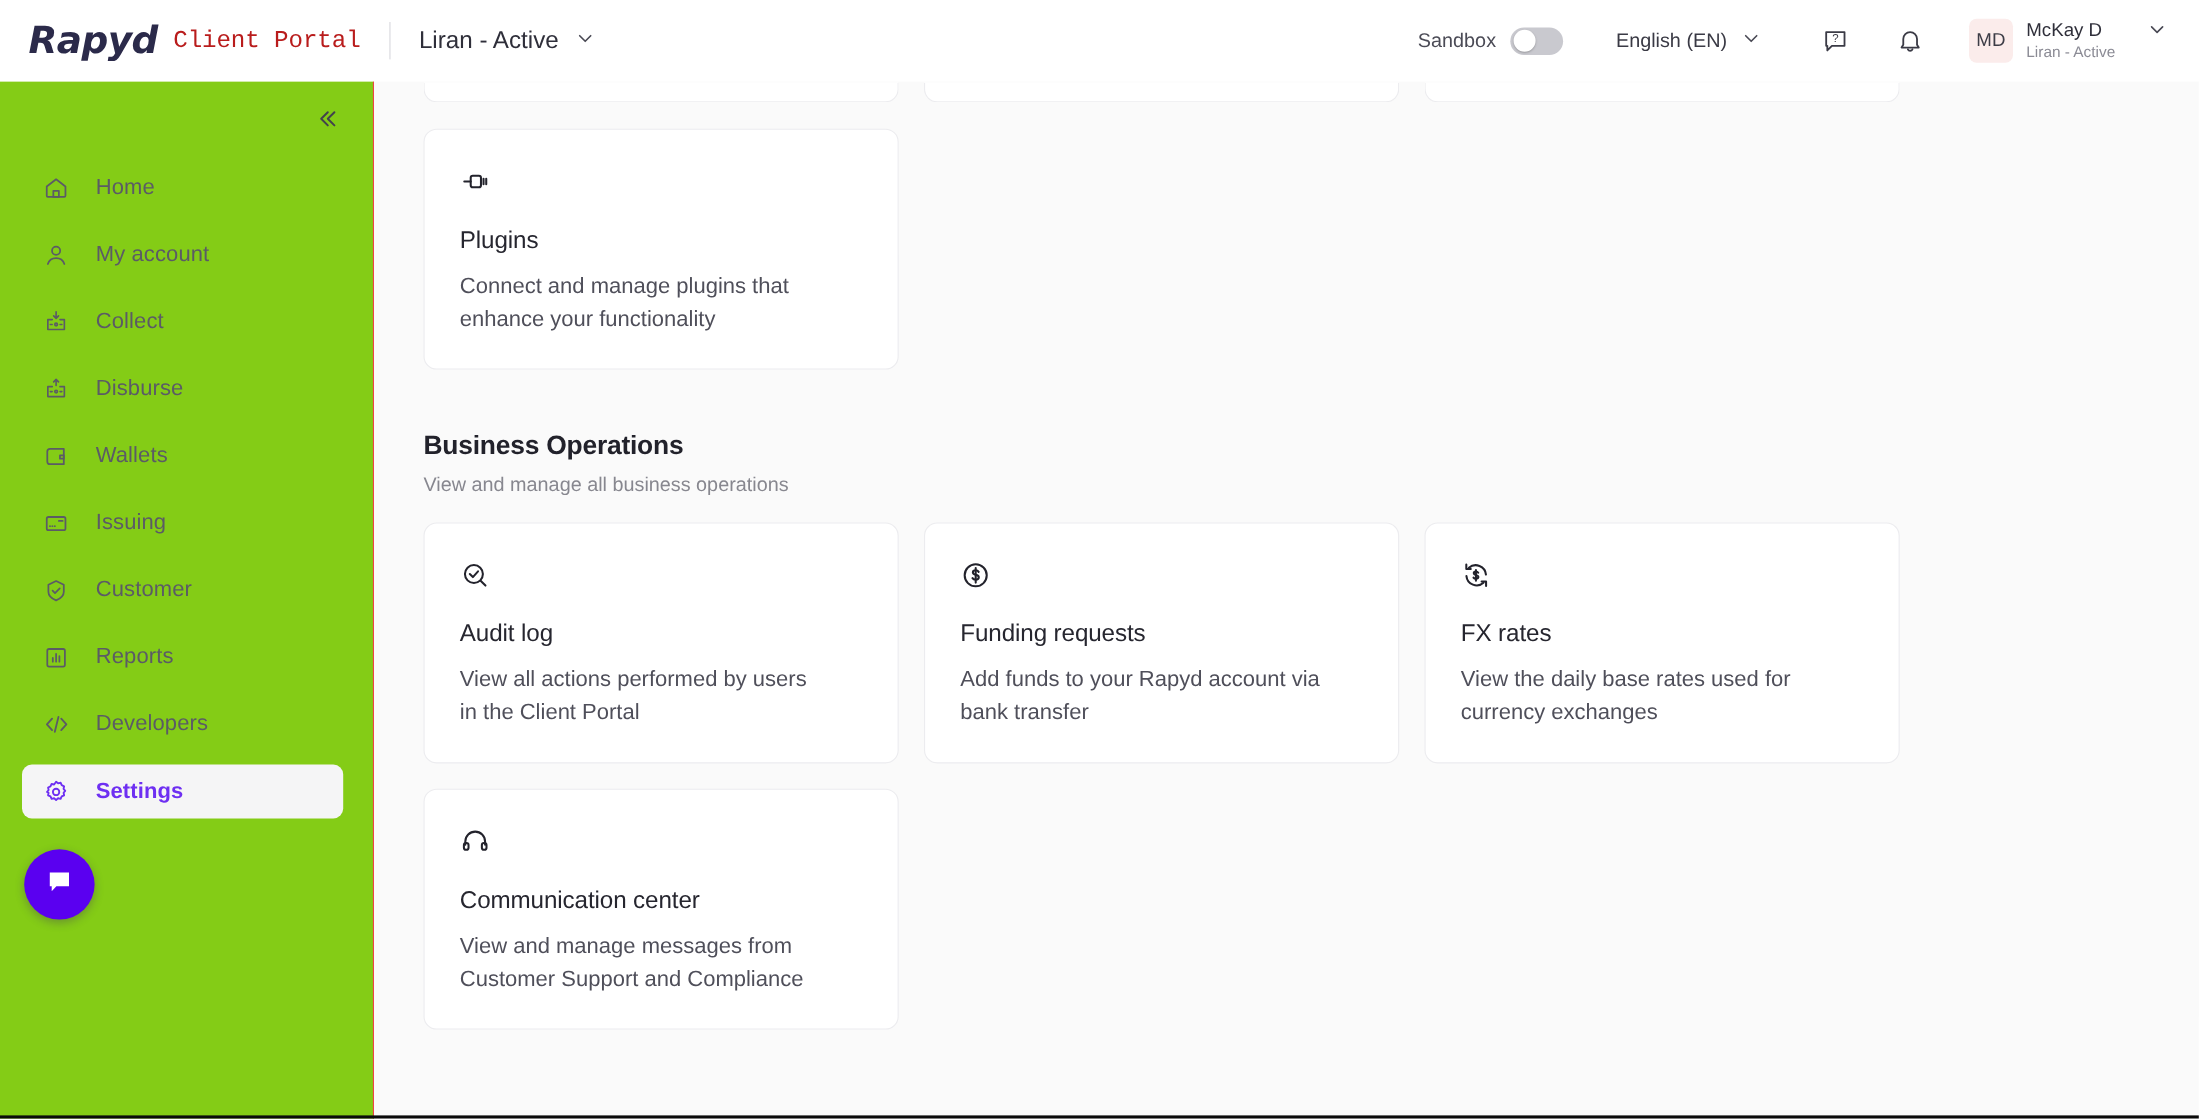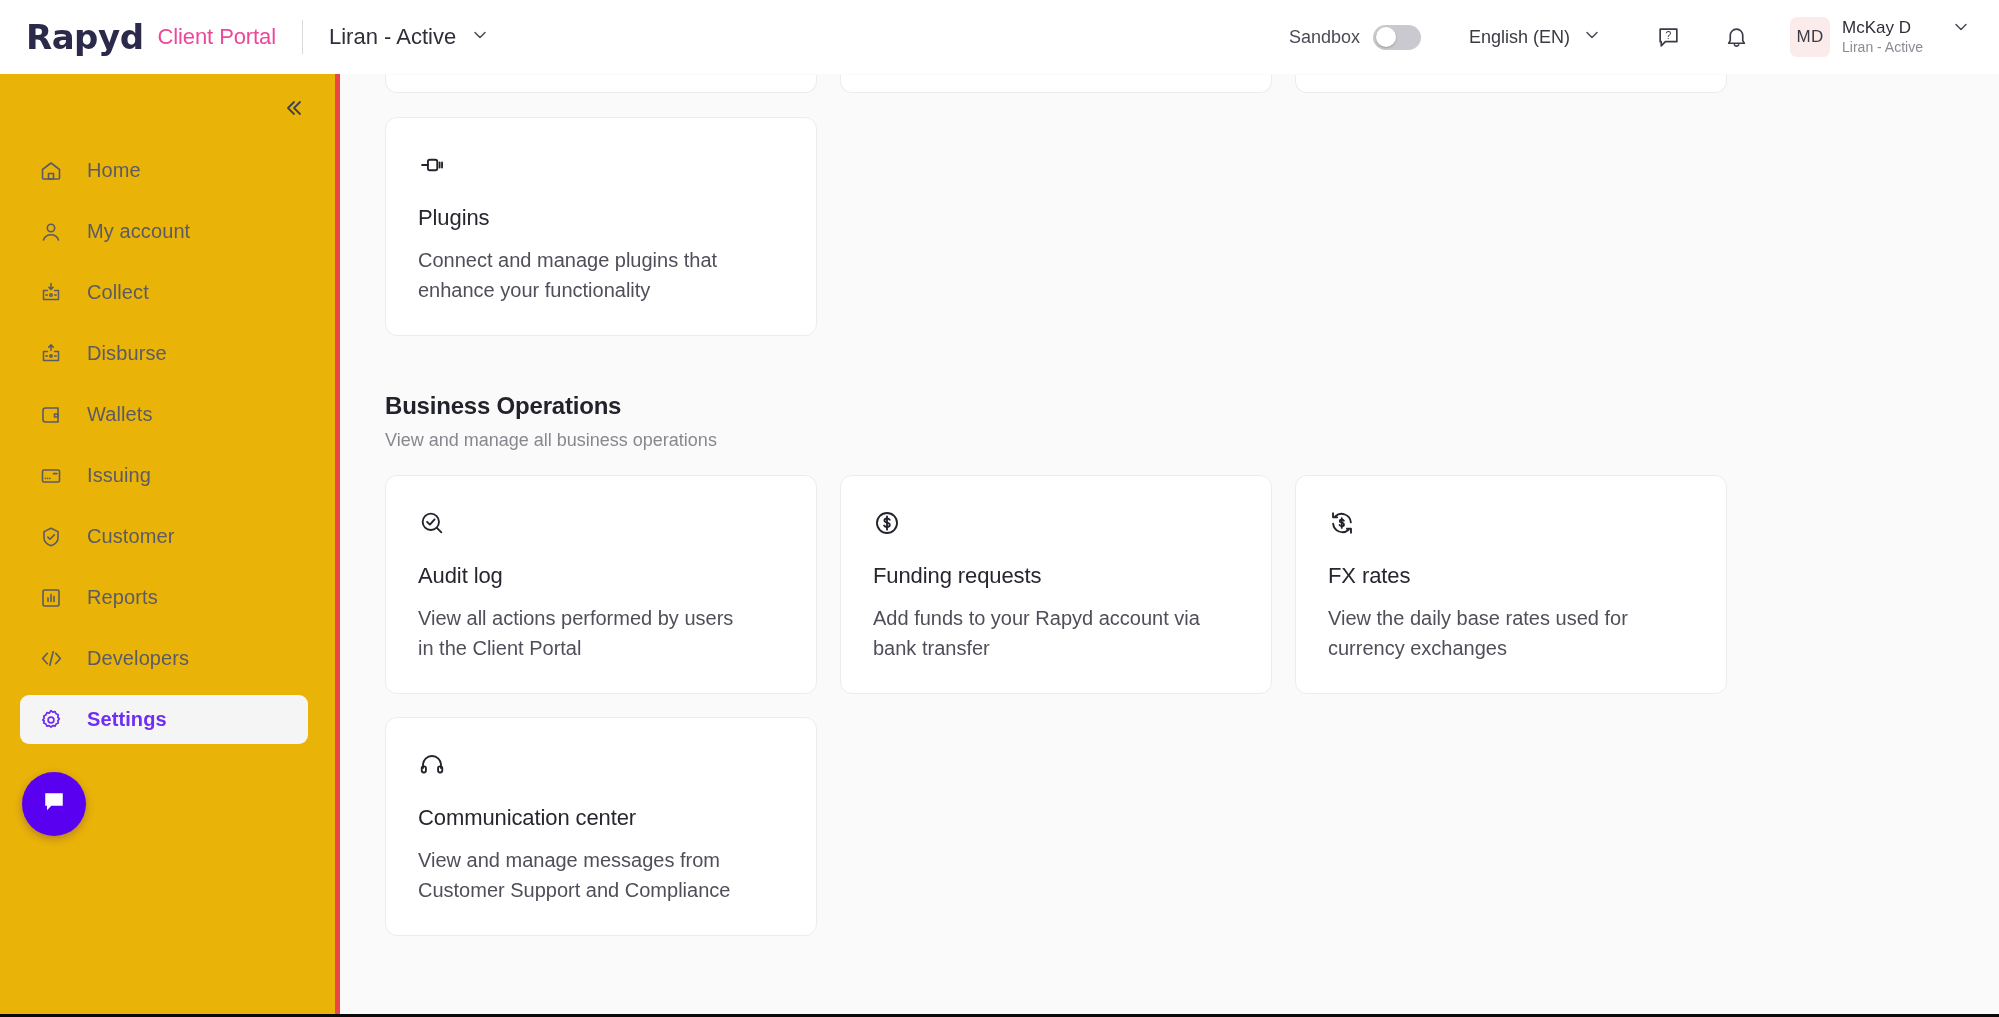--- a/index.html
+++ b/index.html
@@ -24,31 +24,32 @@
   
   .topbar {
     height: 74px; min-height: 74px;
     background: #ffffff;
     display: flex; align-items: center;
     padding: 0 24px 0 26px;
     position: relative; z-index: 20;
   }
   .brand { display: flex; align-items: center; gap: 0px; }
   .logo-mark {
-    font-size: 34px; font-weight: 700; 
+    font-size: 34px; font-weight: 700; font-style: italic;
     letter-spacing: -0.5px;
     color: #2b2a4a;
     font-family: "DejaVu Sans", sans-serif;
     line-height: 1;
     padding-right: 14px;
     text-align: center;
   }
   .brand-sub {
-    font-size: 22px; color: #ec4899; font-weight: 400;
+    font-size: 22px; color: #b91c1c; font-weight: 400;
     letter-spacing: -0.1px;
+    font-family: Liberation Mono, monospace;
   }
   .vdivider {
     width: 1px; height: 34px; background: #d8d8dd;
     margin: 0 26px;
   }
   .account-switch {
     display: flex; align-items: center; gap: 14px;
     cursor: pointer;
   }
   .account-switch .name { font-size: 22px; color: #2f2f3a; }
@@ -86,22 +87,22 @@
   .user-name { font-size: 17px; color: #2f2f3a; }
   .user-org { font-size: 14px; color: #8b8b95; margin-top: 1px; }
   .user-caret { margin-left: 16px; margin-right: 4px; color: #4a4a55; display:flex; align-items:center; }
 
   
   .body { flex: 1; display: flex; min-height: 0; position: relative; }
 
   
   .sidebar {
     width: 340px; min-width: 340px;
-    background: #eab308;
-    border-right: 5px solid #ef4444;
+    background: #84cc16;
+    border-right: 1px solid #ef4444;
     position: relative;
     padding-top: 10px;
     display: flex; flex-direction: column;
   }
   .collapse-row { display: flex; justify-content: flex-end; padding: 6px 24px 0 0; }
   .collapse-btn {
     width: 36px; height: 36px; display: flex; align-items: center; justify-content: center;
     cursor: pointer; color: #42424d;
   }
   .nav { margin-top: 14px; display: flex; flex-direction: column; gap: 0; }

